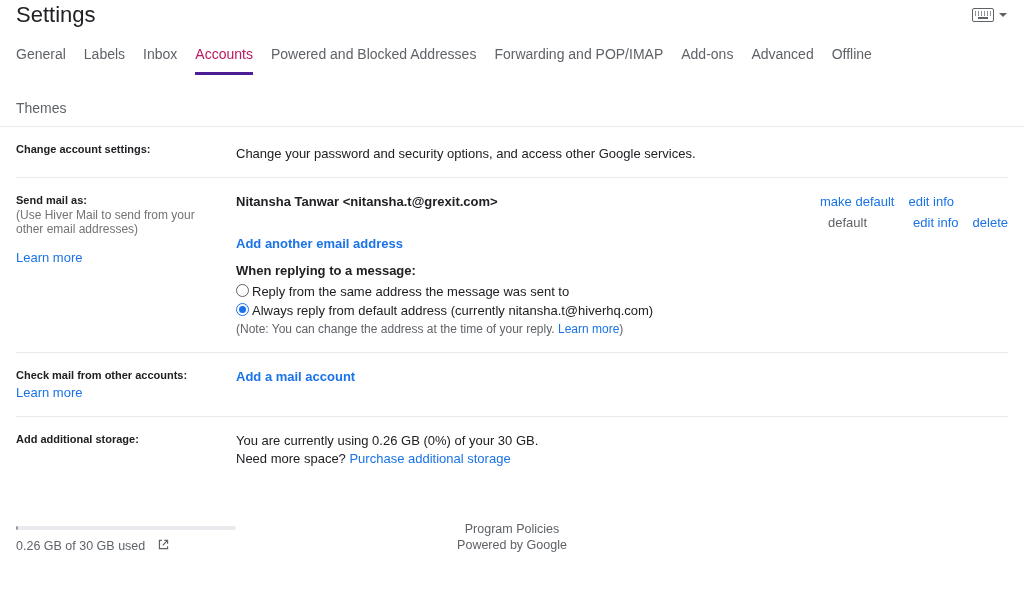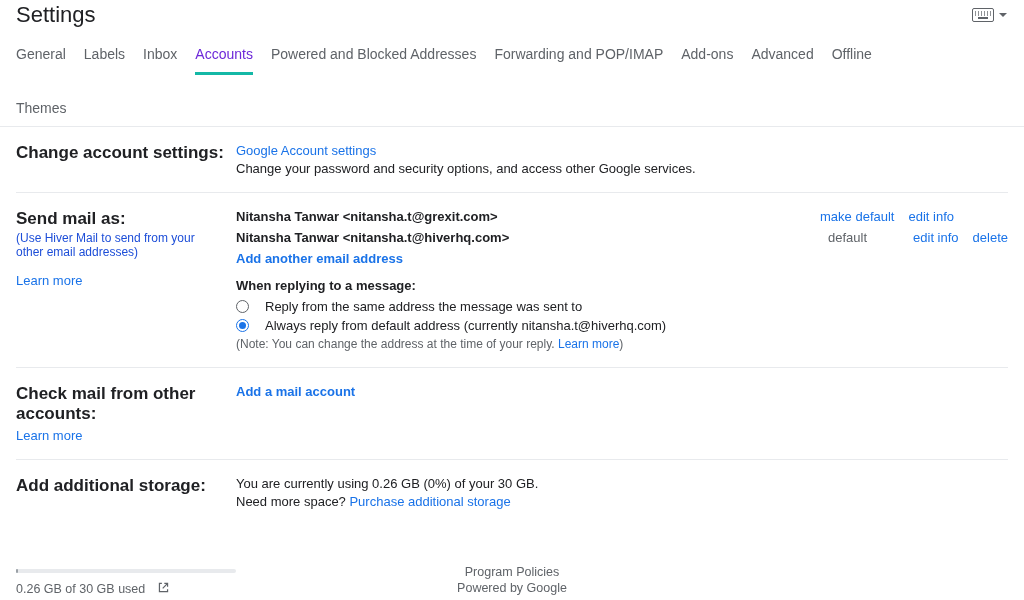--- a/index.html
+++ b/index.html
@@ -59,22 +59,22 @@
     margin-top: 18px;
     color: #5f6368;
     font-size: 14px;
   }
   .tab {
     padding-bottom: 10px;
     cursor: pointer;
     white-space: nowrap;
   }
   .tab.active {
-    color: #6d28d9;
-    border-bottom: 3px solid #14b8a6;
+    color: #be185d;
+    border-bottom: 3px solid #4c1d95;
     margin-bottom: -1px;
   }
   .tabs-divider {
     border-bottom: 1px solid #e8eaed;
     margin: 0 -16px;
   }
 
   .section {
     display: flex;
     padding: 16px 0;
@@ -84,25 +84,25 @@
   .section .label-col {
     width: 220px;
     flex: 0 0 220px;
     padding-right: 12px;
   }
   .section .content-col {
     flex: 1 1 auto;
   }
   .label-title {
     font-weight: 700;
-    font-size: 17px;
+    font-size: 11px;
   }
   .label-sub {
     font-size: 12px;
-    color: #1d4ed8;
+    color: #737373;
     margin-top: 2px;
   }
   a.link, .link {
     color: #1a73e8;
     text-decoration: none;
     cursor: pointer;
   }
   .bold-link {
     color: #1a73e8;
     font-weight: 700;
@@ -121,21 +121,21 @@
     flex: 0 0 auto;
   }
   .row .spacer { flex: 1 1 auto; }
   .row .action {
     color: #1a73e8; cursor: pointer; white-space: nowrap;
   }
   .row .default-label { color: #5f6368; white-space: nowrap; }
 
   .reply-block { margin-top: 12px; }
   .reply-title { font-weight: 700; margin-bottom: 6px; }
-  .radio-line { display: flex; align-items: center; gap: 16px; margin-bottom: 4px; }
+  .radio-line { display: flex; align-items: flex-start; gap: 3px; margin-bottom: 4px; }
   .radio {
     width: 13px; height: 13px; border-radius: 50%;
     border: 1.5px solid #5f6368; display: inline-block; position: relative;
     flex: 0 0 auto;
   }
   .radio.selected { border-color: #1a73e8; }
   .radio.selected::after {
     content: ""; position: absolute; top: 2px; left: 2px; right: 2px; bottom: 2px;
     background: #1a73e8; border-radius: 50%;
   }
@@ -194,21 +194,20 @@
     <div class="tab">Offline</div>
     <div class="tab" style="width:100%; padding-top:8px;">Themes</div>
   </div>
   <div class="tabs-divider"></div>
 
   <div class="section">
     <div class="label-col">
       <div class="label-title">Change account settings:</div>
     </div>
     <div class="content-col">
-      <div><span class="link">Google Account settings</span></div>
       <div class="desc">Change your password and security options, and access other Google services.</div>
     </div>
   </div>
 
   <div class="section">
     <div class="label-col">
       <div class="label-title">Send mail as:</div>
       <div class="label-sub">(Use Hiver Mail to send from your other email addresses)</div>
       <div style="margin-top:14px;"><span class="link">Learn more</span></div>
     </div>
@@ -216,21 +215,20 @@
 
       <div class="row">
         <span class="name">Nitansha Tanwar &lt;nitansha.t@grexit.com&gt;</span>
         <span class="spacer"></span>
         <span class="action">make default</span>
         <span class="action">edit info</span>
         <span style="width:40px;"></span>
       </div>
 
       <div class="row">
-        <span class="name">Nitansha Tanwar &lt;nitansha.t@hiverhq.com&gt;</span>
         <span class="spacer"></span>
         <span class="default-label">default</span>
         <span style="width:18px;"></span>
         <span class="action">edit info</span>
         <span class="action">delete</span>
       </div>
 
       <div style="margin-top:6px;">
         <span class="bold-link">Add another email address</span>
       </div>

